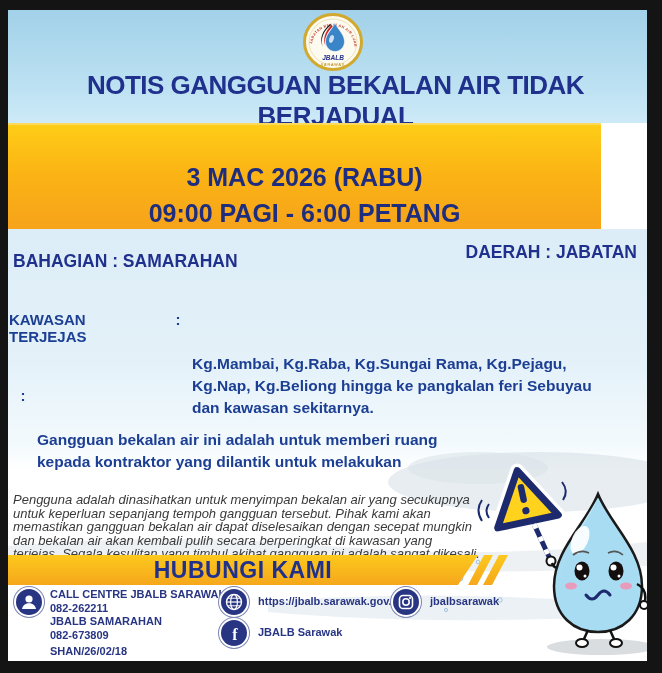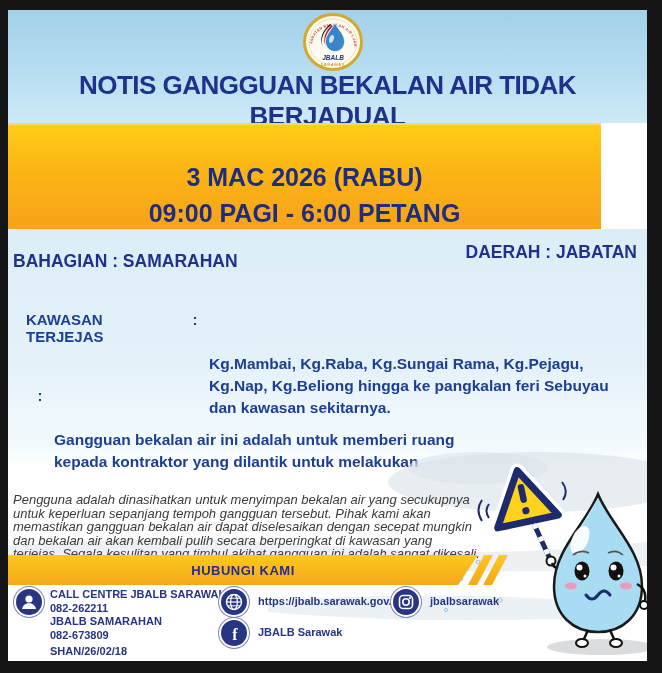--- a/index.html
+++ b/index.html
@@ -5,52 +5,52 @@
   html,body{margin:0;padding:0;}
   body{width:662px;height:673px;background:#141414;position:relative;overflow:hidden;
        font-family:"Liberation Sans", sans-serif;}
   .poster{position:absolute;left:8px;top:10px;width:639px;height:651px;background:#fff;overflow:hidden;}
 
   
   .head{position:absolute;left:0;top:0;width:639px;height:113px;
         background:linear-gradient(180deg,#a2d1e9 0%,#b9dff1 60%,#cdeaf7 100%);}
   .logo-wrap{position:absolute;left:294px;top:2px;width:62px;height:60px;}
   .main-title{position:absolute;left:0;top:60px;width:639px;margin:0;text-align:center;
-        font-size:26px;font-weight:bold;color:#20308d;letter-spacing:-0.5px;}
+        font-size:26px;font-weight:bold;color:#20308d;letter-spacing:-0.5px;padding-left:8px;}
 
   
   .banner{position:absolute;left:0;top:113px;width:593px;height:106px;
         background:linear-gradient(180deg,#fecd17 0%,#fbb414 45%,#f6a21b 100%);
         border-top:2px solid #ffd95c;display:flex;flex-direction:column;justify-content:flex-end;align-items:center;}
   .banner .line{color:#1f2d7f;font-weight:bold;font-size:25px;line-height:36px;}
 
   
   .content{position:absolute;left:0;top:219px;width:639px;height:241px;
         background:linear-gradient(180deg,#dcedf7 0%,#e4f1f9 55%,#f3fafd 90%,#ffffff 100%);}
   .loc-bahagian{position:absolute;left:5px;top:241px;font-size:17.5px;font-weight:bold;color:#20308d;}
   .loc-daerah{position:absolute;right:10px;top:232px;font-size:17.5px;font-weight:bold;color:#20308d;}
-  .detail{position:absolute;left:18px;display:flex;color:#1c3f93;font-weight:bold;}
+  .detail{position:absolute;left:1px;display:flex;color:#1c3f93;font-weight:bold;}
   .detail .lbl{width:155px;font-size:15px;padding-top:2px;}
   .detail .sep{width:28px;text-align:center;font-size:15px;padding-top:2px;}
   .detail .txt{width:426px;font-size:15.5px;line-height:22px;margin-top:44px;}
   .detail.kawasan{top:299px;}
   .detail.huraian{top:375px;}
 
   
   .splash{position:absolute;left:0;top:460px;width:639px;height:191px;background:#fff;}
   .splash-art{position:absolute;left:0;top:440px;width:639px;height:211px;pointer-events:none;}
   .disclaimer{position:absolute;left:5px;top:483px;width:468px;margin:0;
         font-style:italic;font-size:13px;line-height:13.6px;color:#3a3a3a;font-weight:500;}
 
   
   .contact-banner{position:absolute;left:0;top:545px;width:470px;height:30px;
         background:linear-gradient(180deg,#fdc91d 0%,#f5a71b 100%);
         clip-path:polygon(0 0,470px 0,450px 100%,0 100%);
         display:flex;align-items:center;justify-content:center;}
-  .contact-banner span{color:#20308d;font-weight:bold;font-size:13px;letter-spacing:0.5px;}
+  .contact-banner span{color:#20308d;font-weight:bold;font-size:23px;letter-spacing:0.5px;}
   .stripe{position:absolute;top:545px;width:9px;height:30px;transform:skewX(-28deg);
         background:linear-gradient(180deg,#fdc91d,#f5a71b);}
   .stripe.s1{left:468px;} .stripe.s2{left:483px;}
 
   
   .icon-ring{position:absolute;width:26px;height:26px;border:1.3px solid #28358399;border-radius:50%;
         padding:2px;background:#fff;}
   .icon-ring svg{display:block;}
   .ftxt{position:absolute;color:#283583;font-weight:bold;font-size:11px;line-height:13.5px;}
   .ref-text{position:absolute;left:42px;top:635px;color:#283583;font-weight:bold;font-size:11px;}

